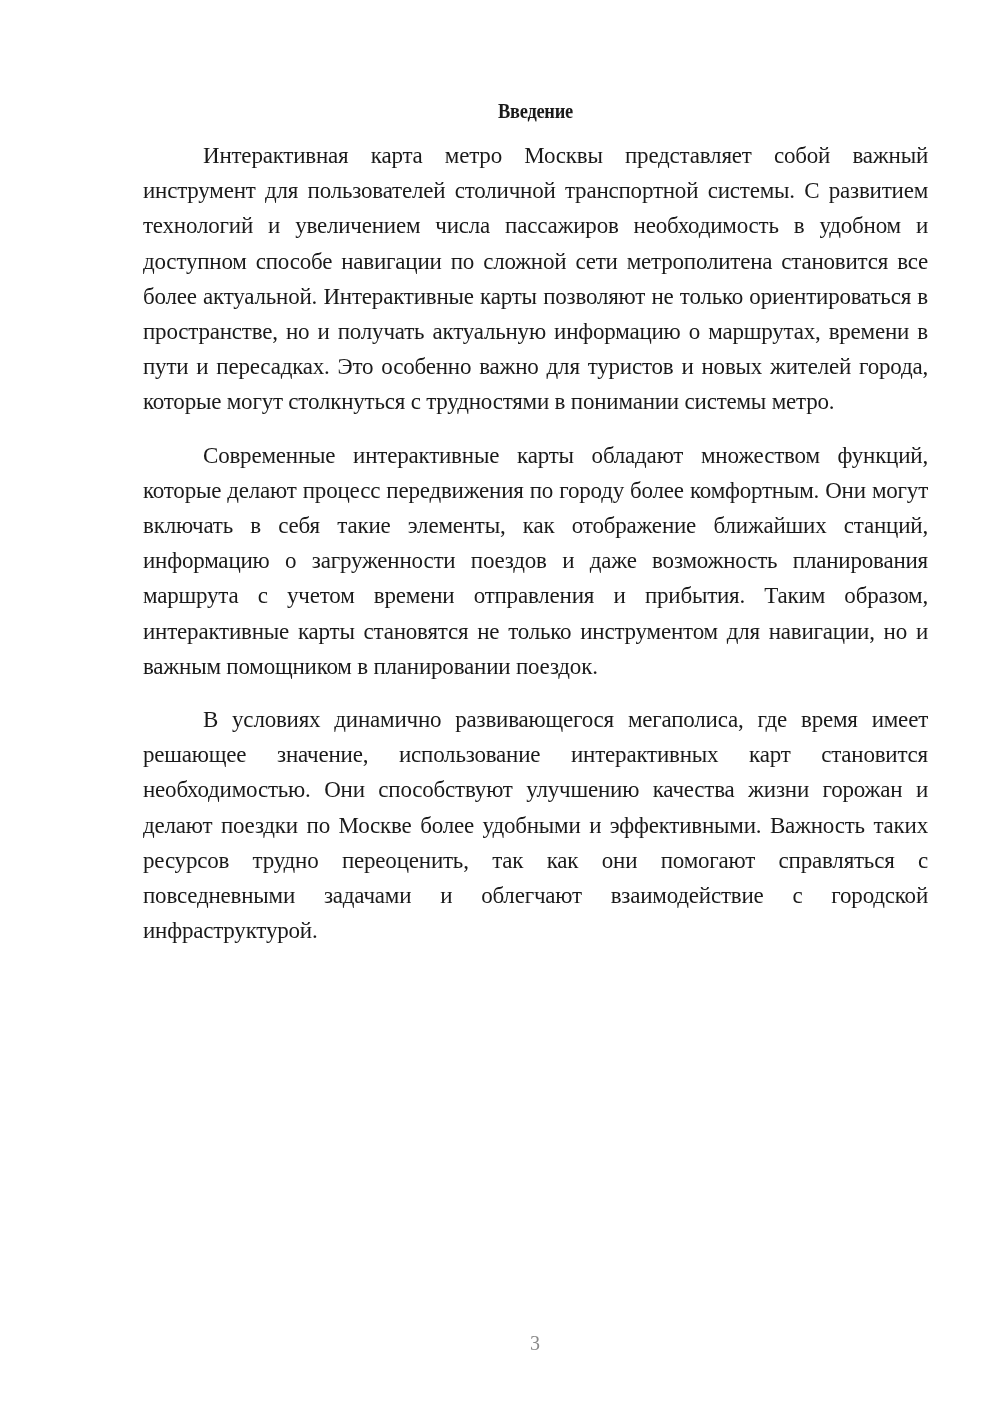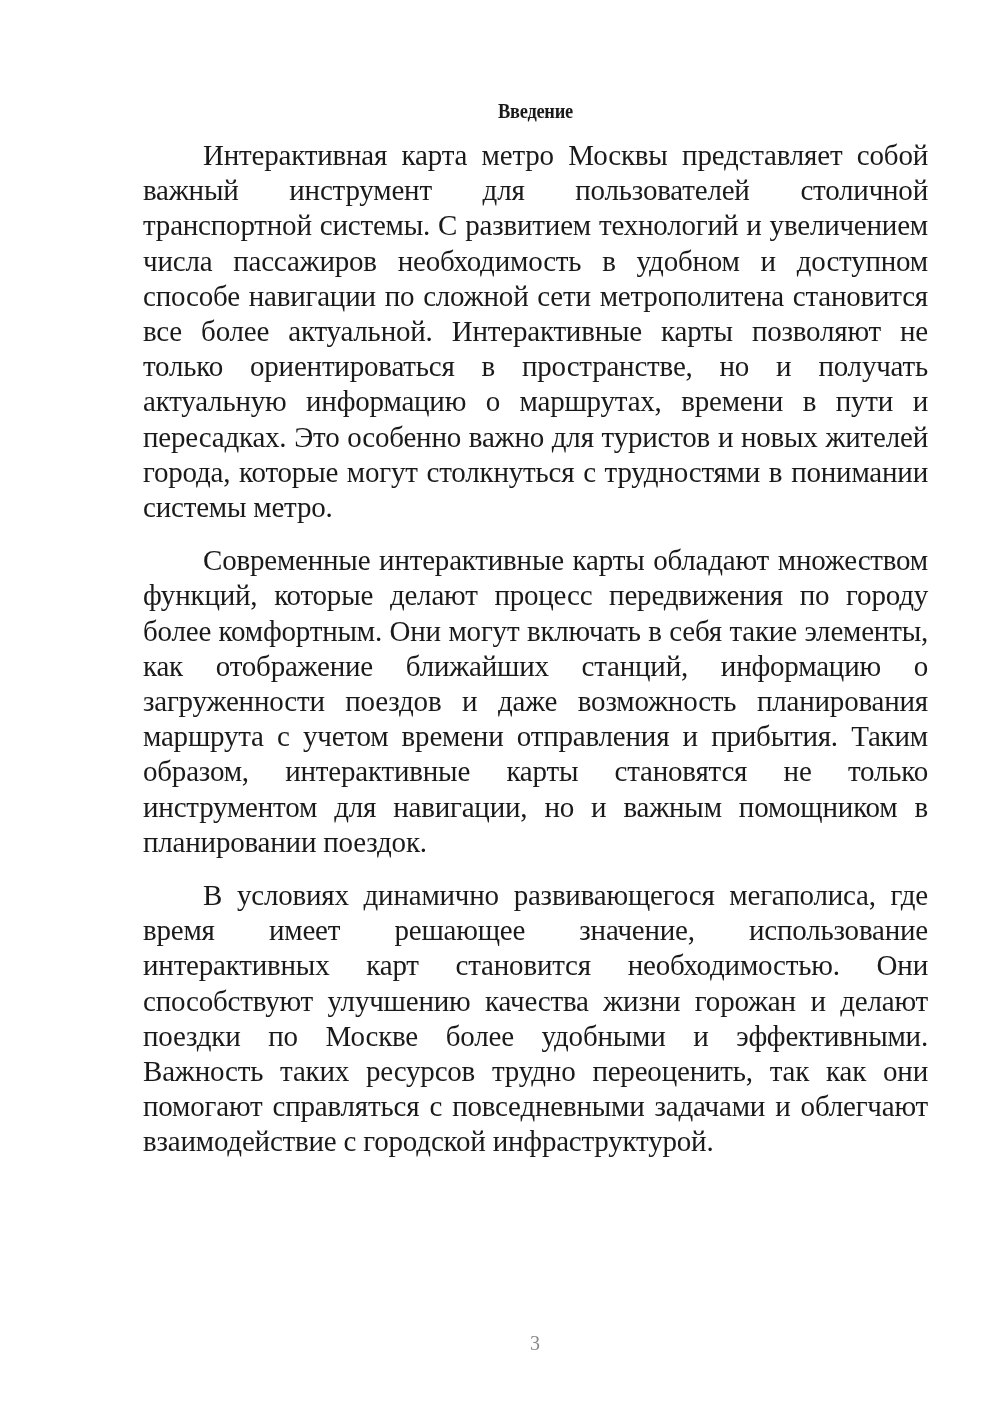--- a/index.html
+++ b/index.html
@@ -26,21 +26,21 @@
       text-align: center;
       font-weight: bold;
       font-size: 20px;
       line-height: 30px;
       margin: 0 0 12px 0;
       letter-spacing: -0.3px;
       transform: scaleX(0.92);
     }
     .para {
       margin: 0 0 18px 0;
-      font-size: 29px;
+      font-size: 23px;
       line-height: 35.2px;
       text-align: justify;
       text-indent: 60px;
       letter-spacing: -0.2px;
       word-spacing: 0px;
     }
     .para-1 { margin-top: 8px; }
     .para-2 { margin-top: 8px; }
     .page-number {
       position: absolute;

